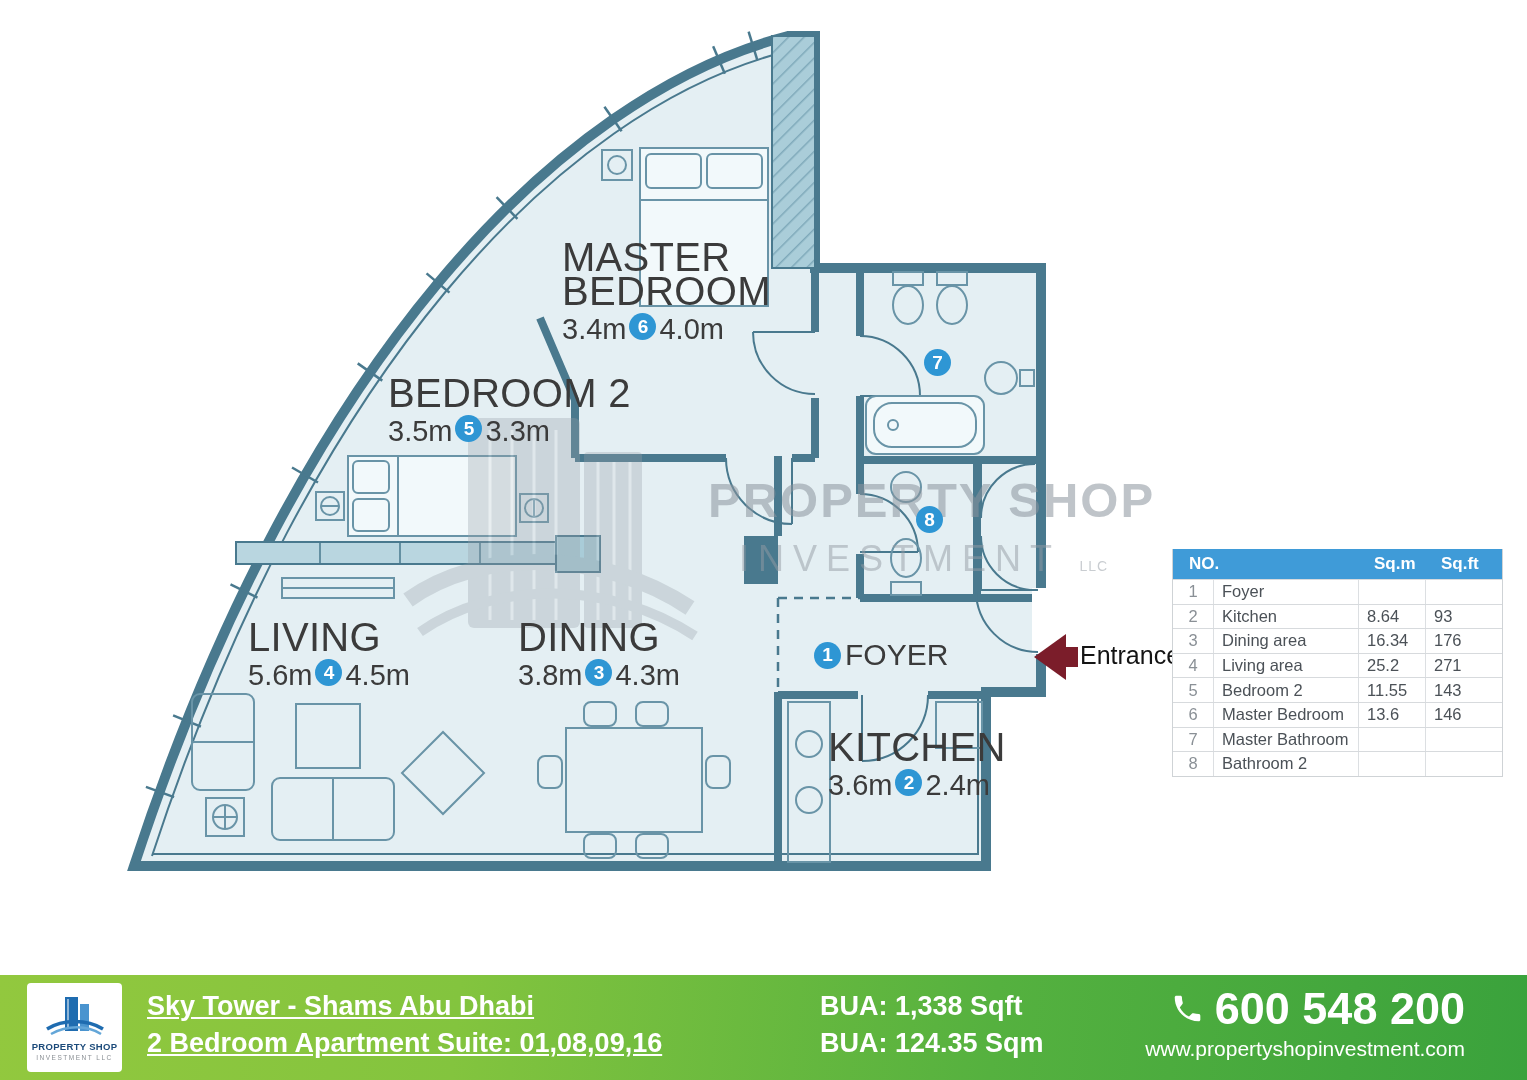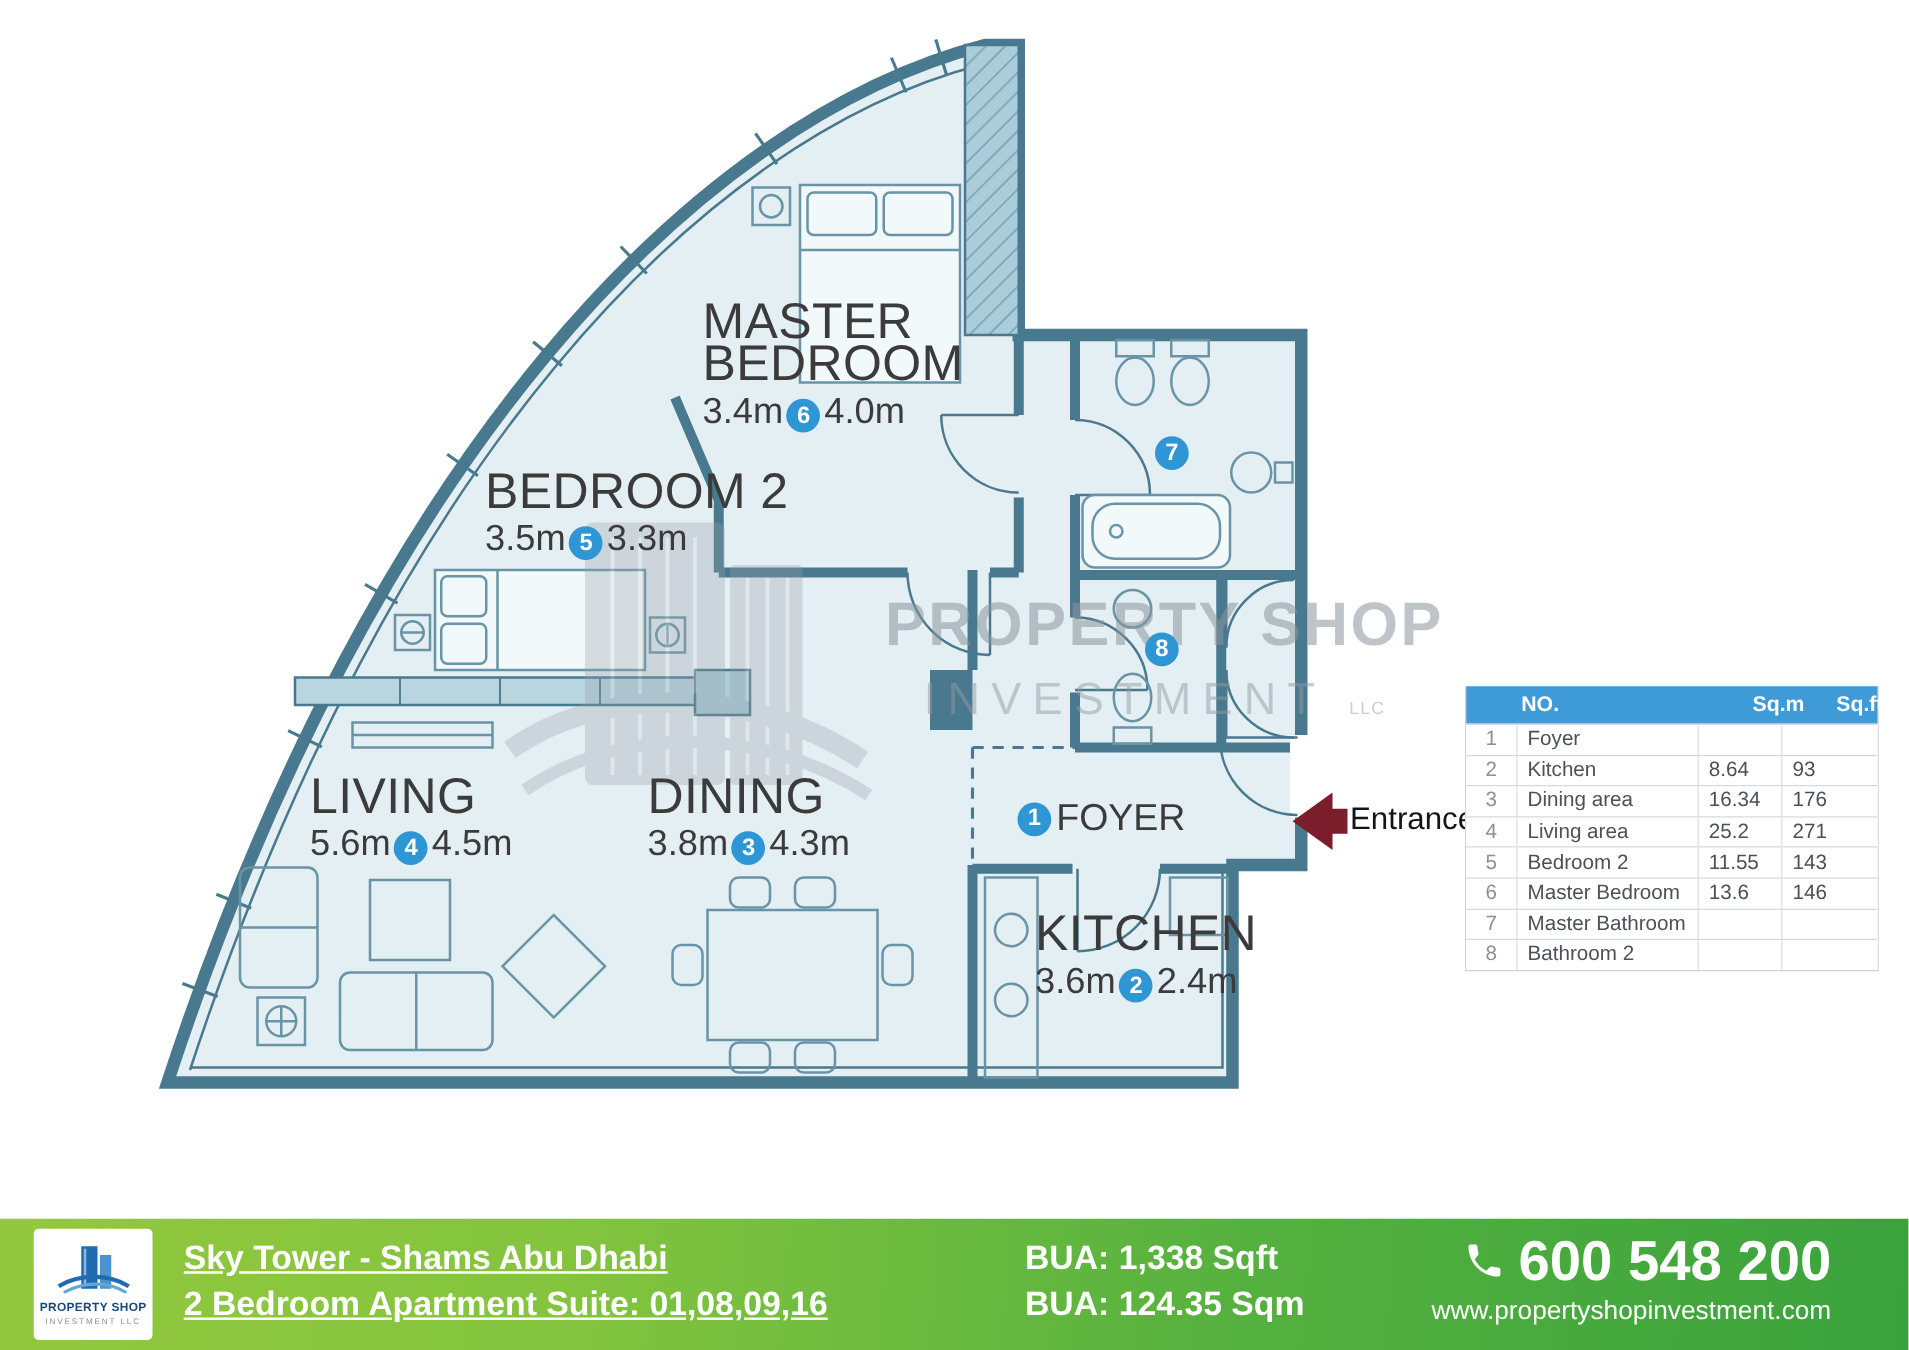--- a/index.html
+++ b/index.html
@@ -5,41 +5,41 @@
   * { margin:0; padding:0; box-sizing:border-box; }
   html,body { background:#ffffff; }
   body { font-family:"Liberation Sans", sans-serif; }
   .stage { position:relative; width:1527px; height:1080px; background:#ffffff; overflow:hidden; }
 
   .plan-svg { position:absolute; left:0; top:0; }
 
   
   .room-label { position:absolute; color:#3b3b3b; }
   .rl-name { font-size:40px; line-height:34px; letter-spacing:0.3px; }
-  .dims { display:flex; align-items:flex-end; gap:3px; font-size:29px; margin-top:5px; white-space:nowrap; }
+  .dims { display:flex; align-items:flex-start; gap:3px; font-size:29px; margin-top:5px; white-space:nowrap; }
   .marker { display:inline-flex; width:27px; height:27px; border-radius:50%;
             background:#2e96d4; color:#fff; font-size:19px; font-weight:bold;
             align-items:center; justify-content:center; flex-shrink:0; }
   .marker.abs { position:absolute; }
   .foyer-label { position:absolute; display:flex; align-items:center; gap:4px;
                  font-size:30px; color:#3b3b3b; }
   .entrance-label { position:absolute; left:1080px; top:641px; font-size:25px; color:#141414; }
 
   
   .watermark-text { position:absolute; left:708px; top:472px; pointer-events:none; }
   .wm1 { font-size:49px; font-weight:bold; letter-spacing:2px; color:rgba(138,147,156,0.55); }
   .wm2 { font-size:36px; letter-spacing:9px; margin-top:10px; margin-left:31px; color:rgba(148,156,164,0.5); }
   .wm-llc { font-size:14px; letter-spacing:1px; }
 
   
   .area-table { position:absolute; left:1172px; top:549px; width:331px;
                 border:1px solid #cfd3d6; border-top:none; font-size:16.5px; background:#fff; }
   .at-header, .at-row { display:grid; grid-template-columns:40px 145px 67px 77px; align-items:center; }
   .at-header { background:#3f9bd8; color:#fff; font-weight:bold; font-size:17px; height:30px; }
-  .at-header > span { padding-left:4px;margin-left:40px; }
+  .at-header > span { padding-left:16px; }
   .at-row { height:24.6px; color:#4b5157; border-top:1px solid #d7dadd; background:#fff; }
   .at-row .c-no { text-align:center; color:#8a9096; }
   .at-row .c-name, .at-row .c-sqm, .at-row .c-sqft { padding-left:8px; border-left:1px solid #dcdfe2; height:100%; display:flex; align-items:center; }
 
   
   .footer { position:absolute; left:0; top:975px; width:1527px; height:105px;
             background:linear-gradient(95deg,#92c83e 0%,#83c43e 30%,#55b13f 65%,#3aa23c 100%); }
   .logo-box { position:absolute; left:27px; top:8px; width:95px; height:89px; background:#fff;
               border-radius:4px; display:flex; flex-direction:column; align-items:center; justify-content:center; gap:2px; }
   .logo-line1 { font-size:9.5px; font-weight:bold; color:#1b4a7a; letter-spacing:0.3px; }

